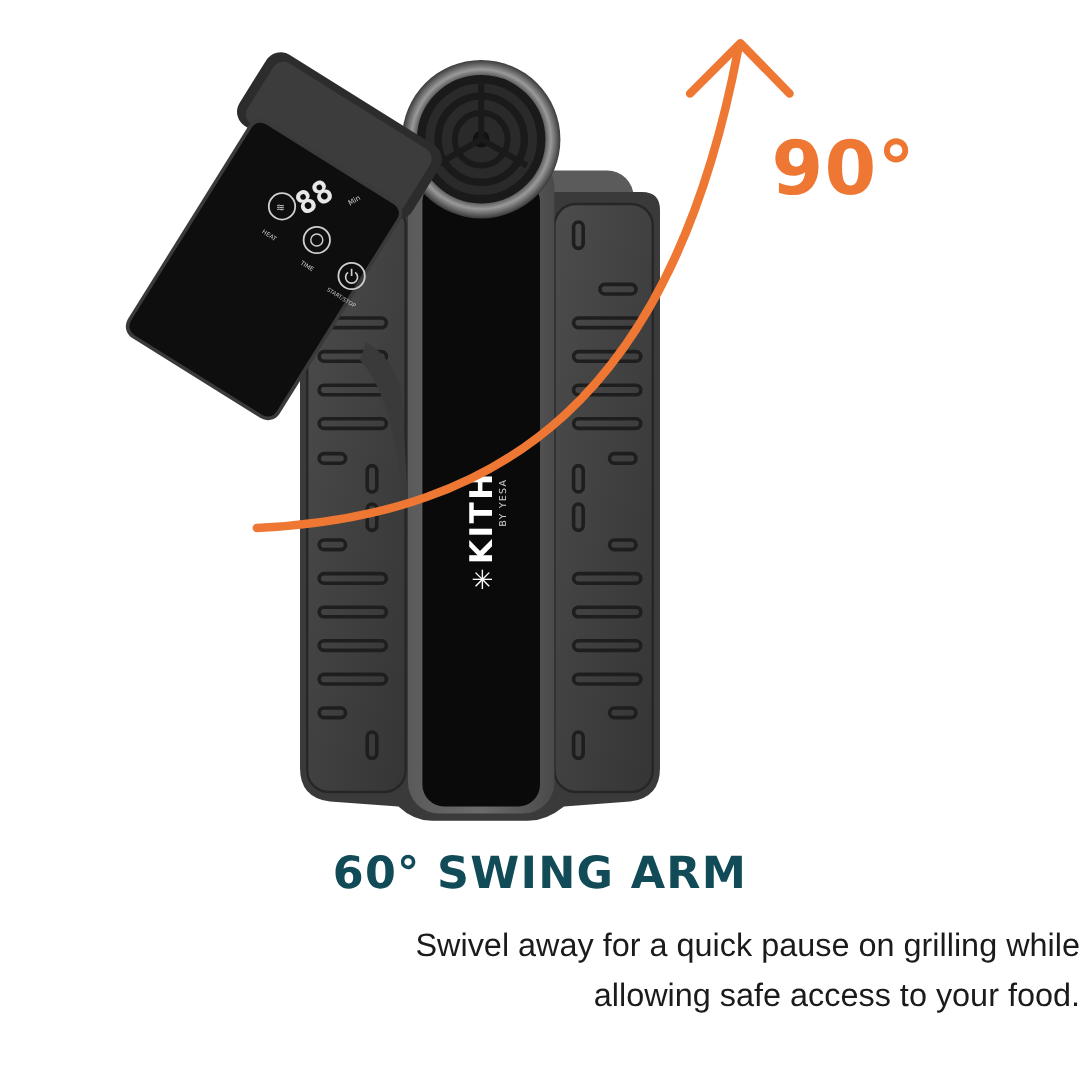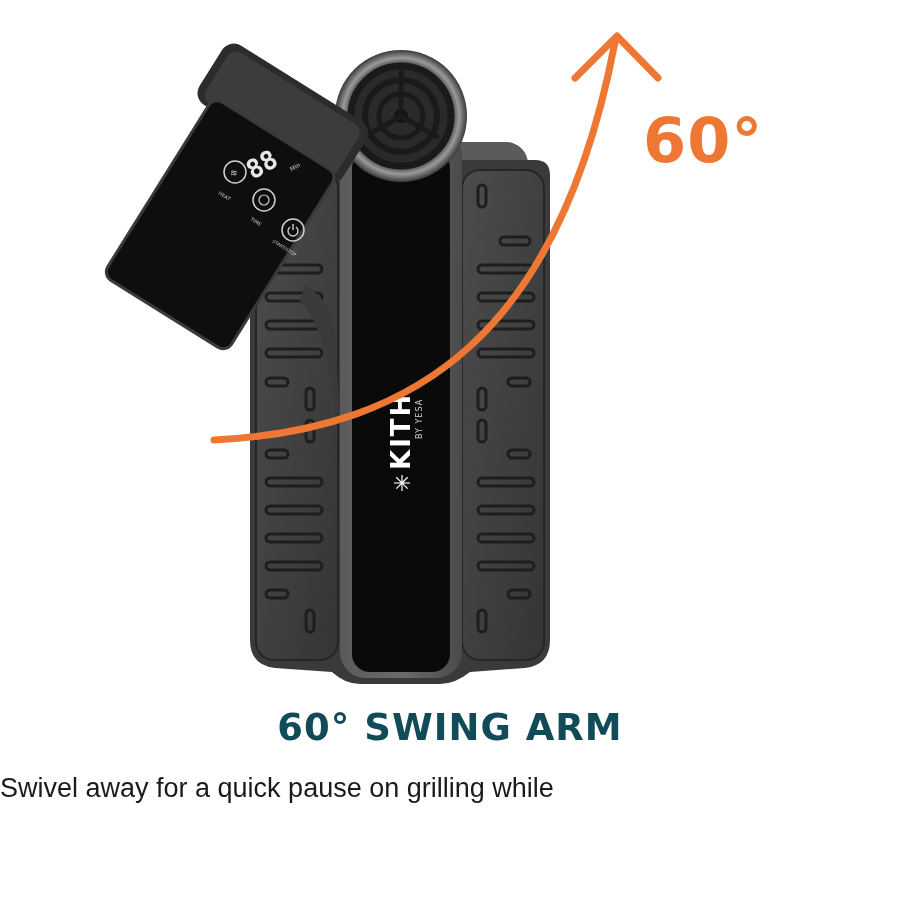--- a/index.html
+++ b/index.html
@@ -10,21 +10,21 @@
       position: absolute; left: 643px; top: 110px;
       font-family: "DejaVu Sans", sans-serif; font-weight: bold;
       font-size: 62px; letter-spacing: 1px; line-height: 1;
     }
     .headline {
       position: absolute; left: 0; top: 705px; width: 900px; text-align: center;
       font-family: "DejaVu Sans", sans-serif; font-weight: bold;
       font-size: 37px; letter-spacing: 1px; line-height: 46px;
     }
     .body-text {
-      position: absolute; left: 0; top: 768px; width: 900px; text-align: left;
+      position: absolute; left: 0; top: 768px; width: 900px; text-align: right;
       font-family: "Liberation Sans", sans-serif;
       font-size: 27px; line-height: 41px; color: #1b1b1b;
     }
     .body-text span { display: block; }
     .display-digits {
       font-family: "DejaVu Sans Mono", monospace; font-weight: bold;
     }
   </style>
 </head>
 <body>
@@ -144,20 +144,21 @@
       <text x="383" y="440" fill="#cfcfcf" font-size="8" letter-spacing="1">BY YESA</text>
       <text x="330" y="428" fill="#ffffff" font-size="22">✳</text>
     </g>
 
     <g>
       <path d="M214 440 C 420 430, 560 330, 615 42" fill="none" stroke="#EE7733" stroke-width="7" stroke-linecap="round"></path>
       <path d="M575 78 L617 36 L658 78" fill="none" stroke="#EE7733" stroke-width="7" stroke-linecap="round" stroke-linejoin="round"></path>
     </g>
   </svg>
 
-  <div class="angle-label" style="color:#EE7733;">60°</div>
+  <div class="angle-label" style="color:#EE7733;">90°</div>
 </div>
 
 <div class="headline" style="color:#114B57;">60° SWING ARM</div>
 
 <div class="body-text">
   <span>Swivel away for a quick pause on grilling while</span>
+  <span>allowing safe access to your food.</span>
 </div>
 
 </body></html>

